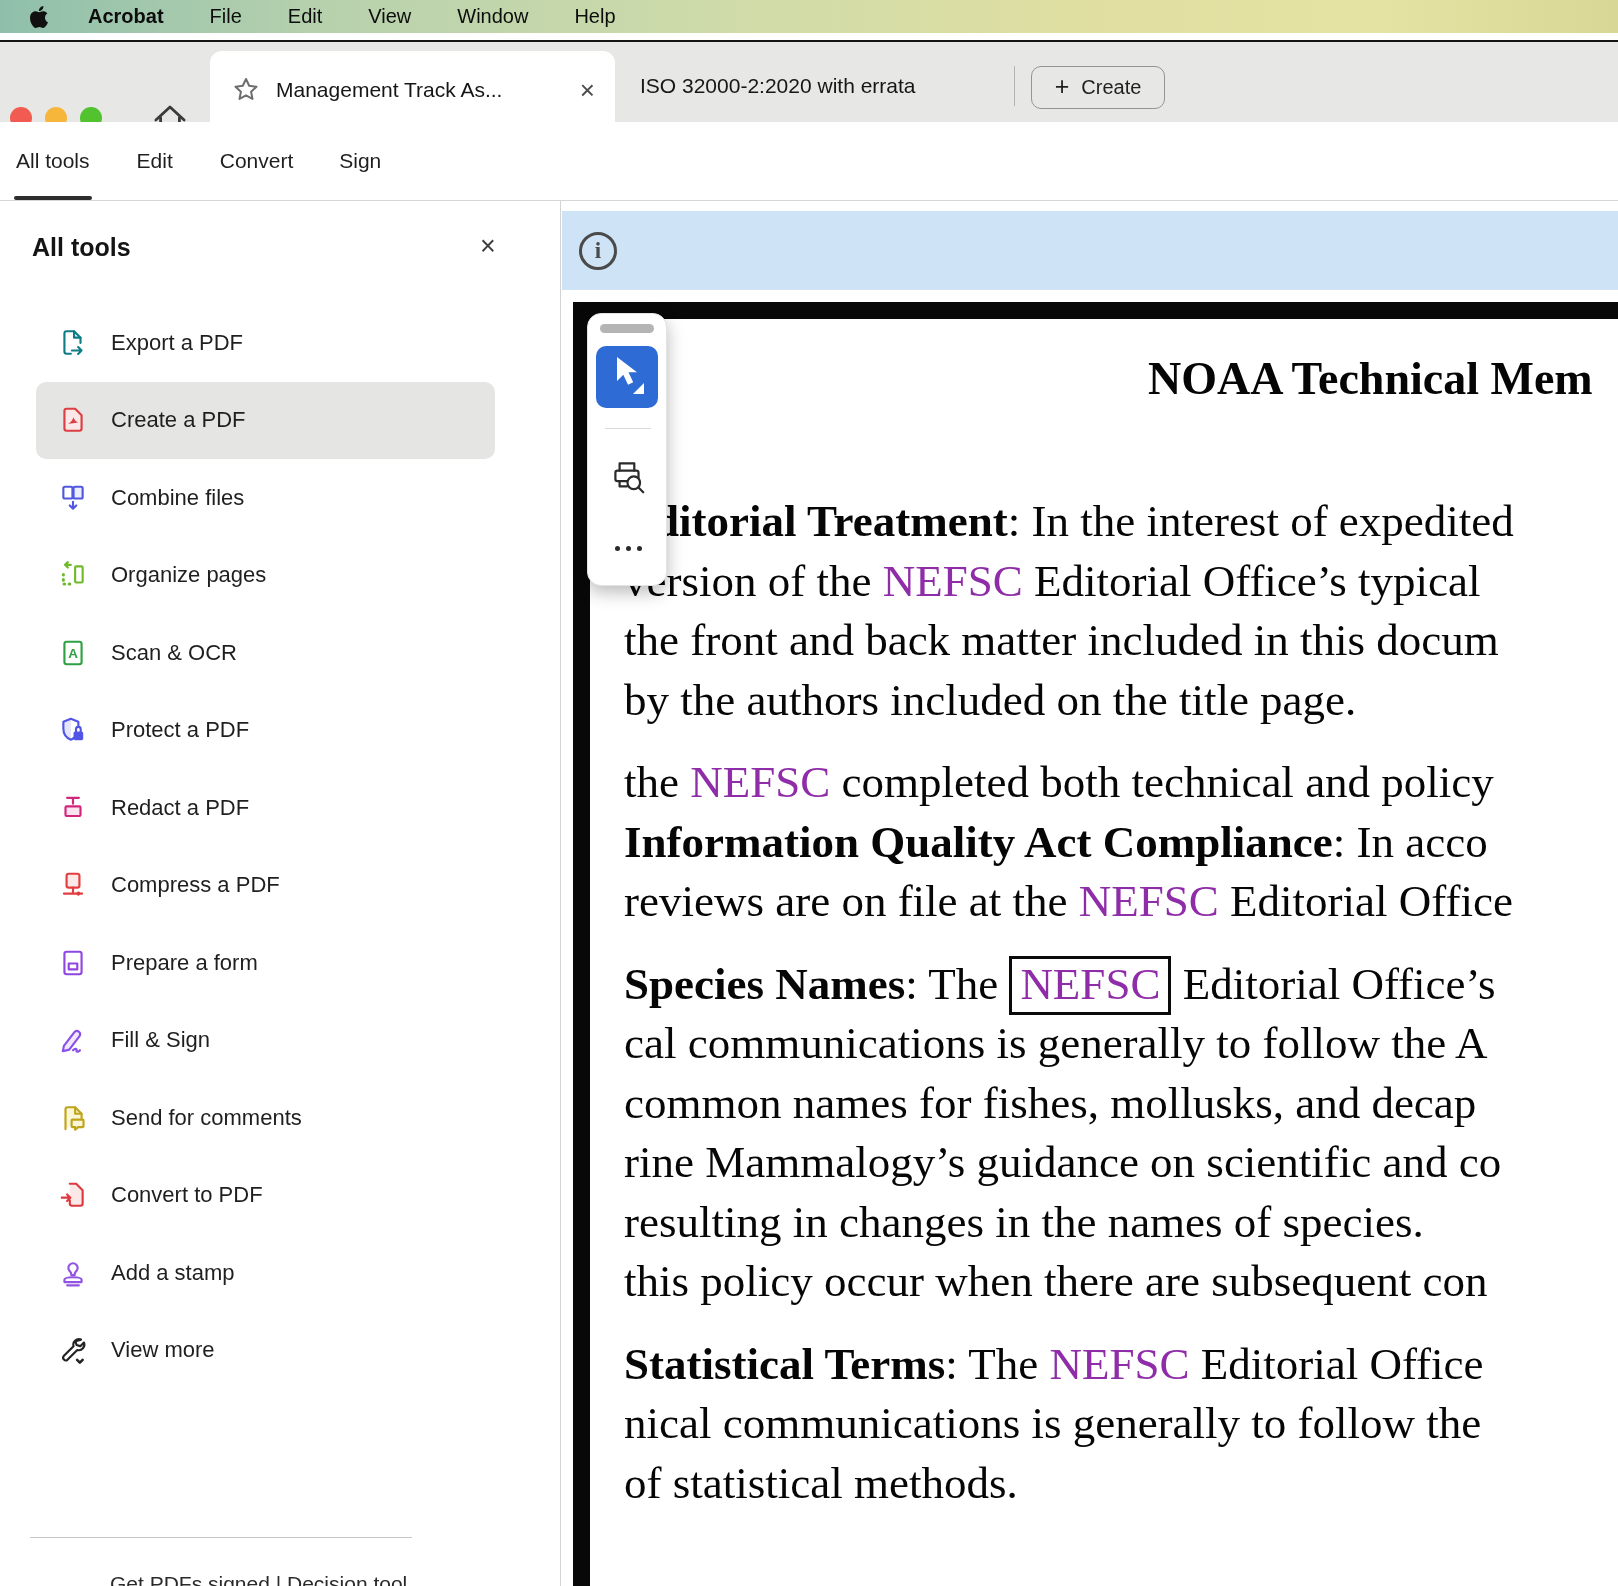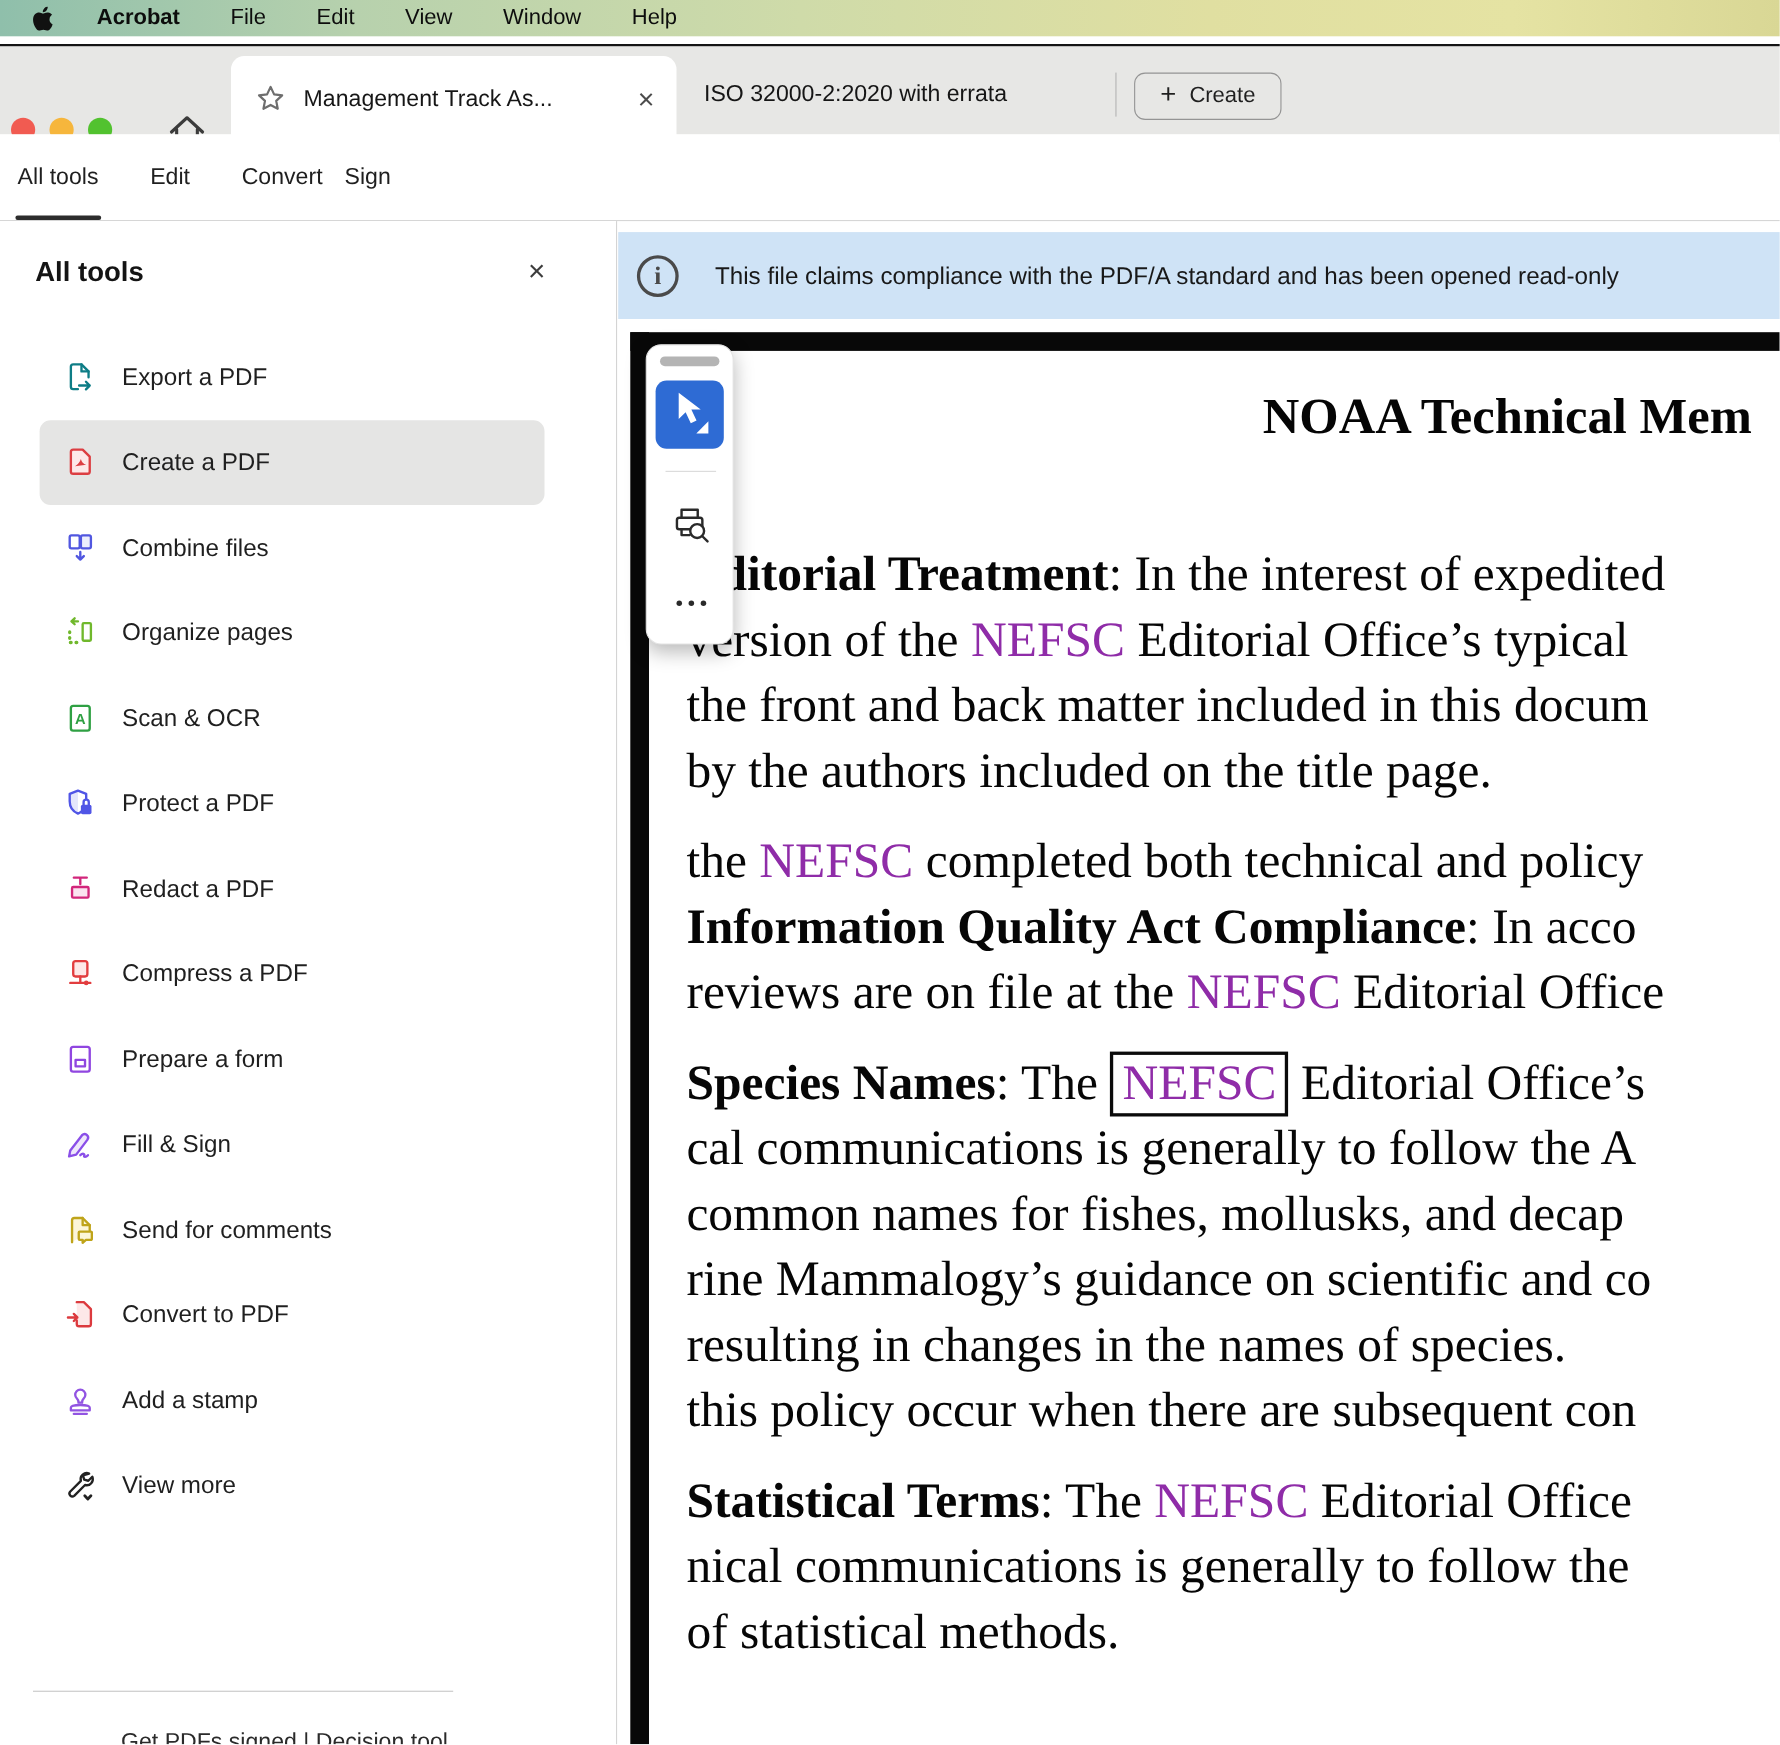--- a/index.html
+++ b/index.html
@@ -31,21 +31,21 @@
     font-size:20px;color:#1f1f1f;box-sizing:border-box;font-family:"Liberation Sans",sans-serif;}
   .plus-glyph{font-size:25px;line-height:1;margin-top:-2px;}
 
   
   .ribbon{position:absolute;top:122px;left:0;width:1618px;height:79px;background:#fff;
     border-bottom:1px solid #d6d6d6;display:flex;align-items:center;font-size:21px;color:#1f1f1f;box-sizing:border-box;}
   .rtab{position:relative;height:100%;display:flex;align-items:center;}
   .rtab:nth-child(1){margin-left:16px;}
   .rtab:nth-child(2){margin-left:47px;}
   .rtab:nth-child(3){margin-left:47px;}
-  .rtab:nth-child(4){margin-left:20px;}
+  .rtab:nth-child(4){margin-left:46px;}
   .rtab.active::after{content:"";position:absolute;left:-2px;right:-2px;bottom:0;height:4px;background:#2d2d2d;border-radius:2px;}
 
   
   .sidebar{position:absolute;top:201px;left:0;width:561px;height:1385px;background:#fff;
     border-right:1px solid #d4d4d4;box-sizing:border-box;overflow:hidden;}
   .sb-head{position:absolute;top:32px;left:32px;font-size:25px;font-weight:700;color:#141414;}
   .sb-close{position:absolute;top:32px;left:480px;font-size:27px;color:#3d3d3d;line-height:1;}
   .sb-list{position:absolute;top:103px;left:0;width:561px;}
   .tool-item{height:77.5px;display:flex;align-items:center;padding-left:57px;font-size:22px;color:#1f1f1f;}
   .tool-item.selected{background:#e5e5e4;border-radius:10px;margin-left:36px;margin-right:66px;padding-left:21px;}
@@ -304,21 +304,20 @@
         <span>View more</span>
       </div>
 
     </div>
     <div class="sb-div"></div>
     <div class="sb-foot">Get PDFs signed | Decision tool</div>
   </div>
 
   <div class="banner" style="background: rgb(207, 227, 246);">
     <span class="info-ic">i</span>
-    <span class="banner-text">This file claims compliance with the PDF/A standard and has been opened read-only</span>
   </div>
 
   <div class="docarea">
     <div class="frame-top"></div>
     <div class="frame-left"></div>
 
     <div class="doc-title">NOAA Technical Mem</div>
 
     <div class="doc-body">
       <div class="para">

